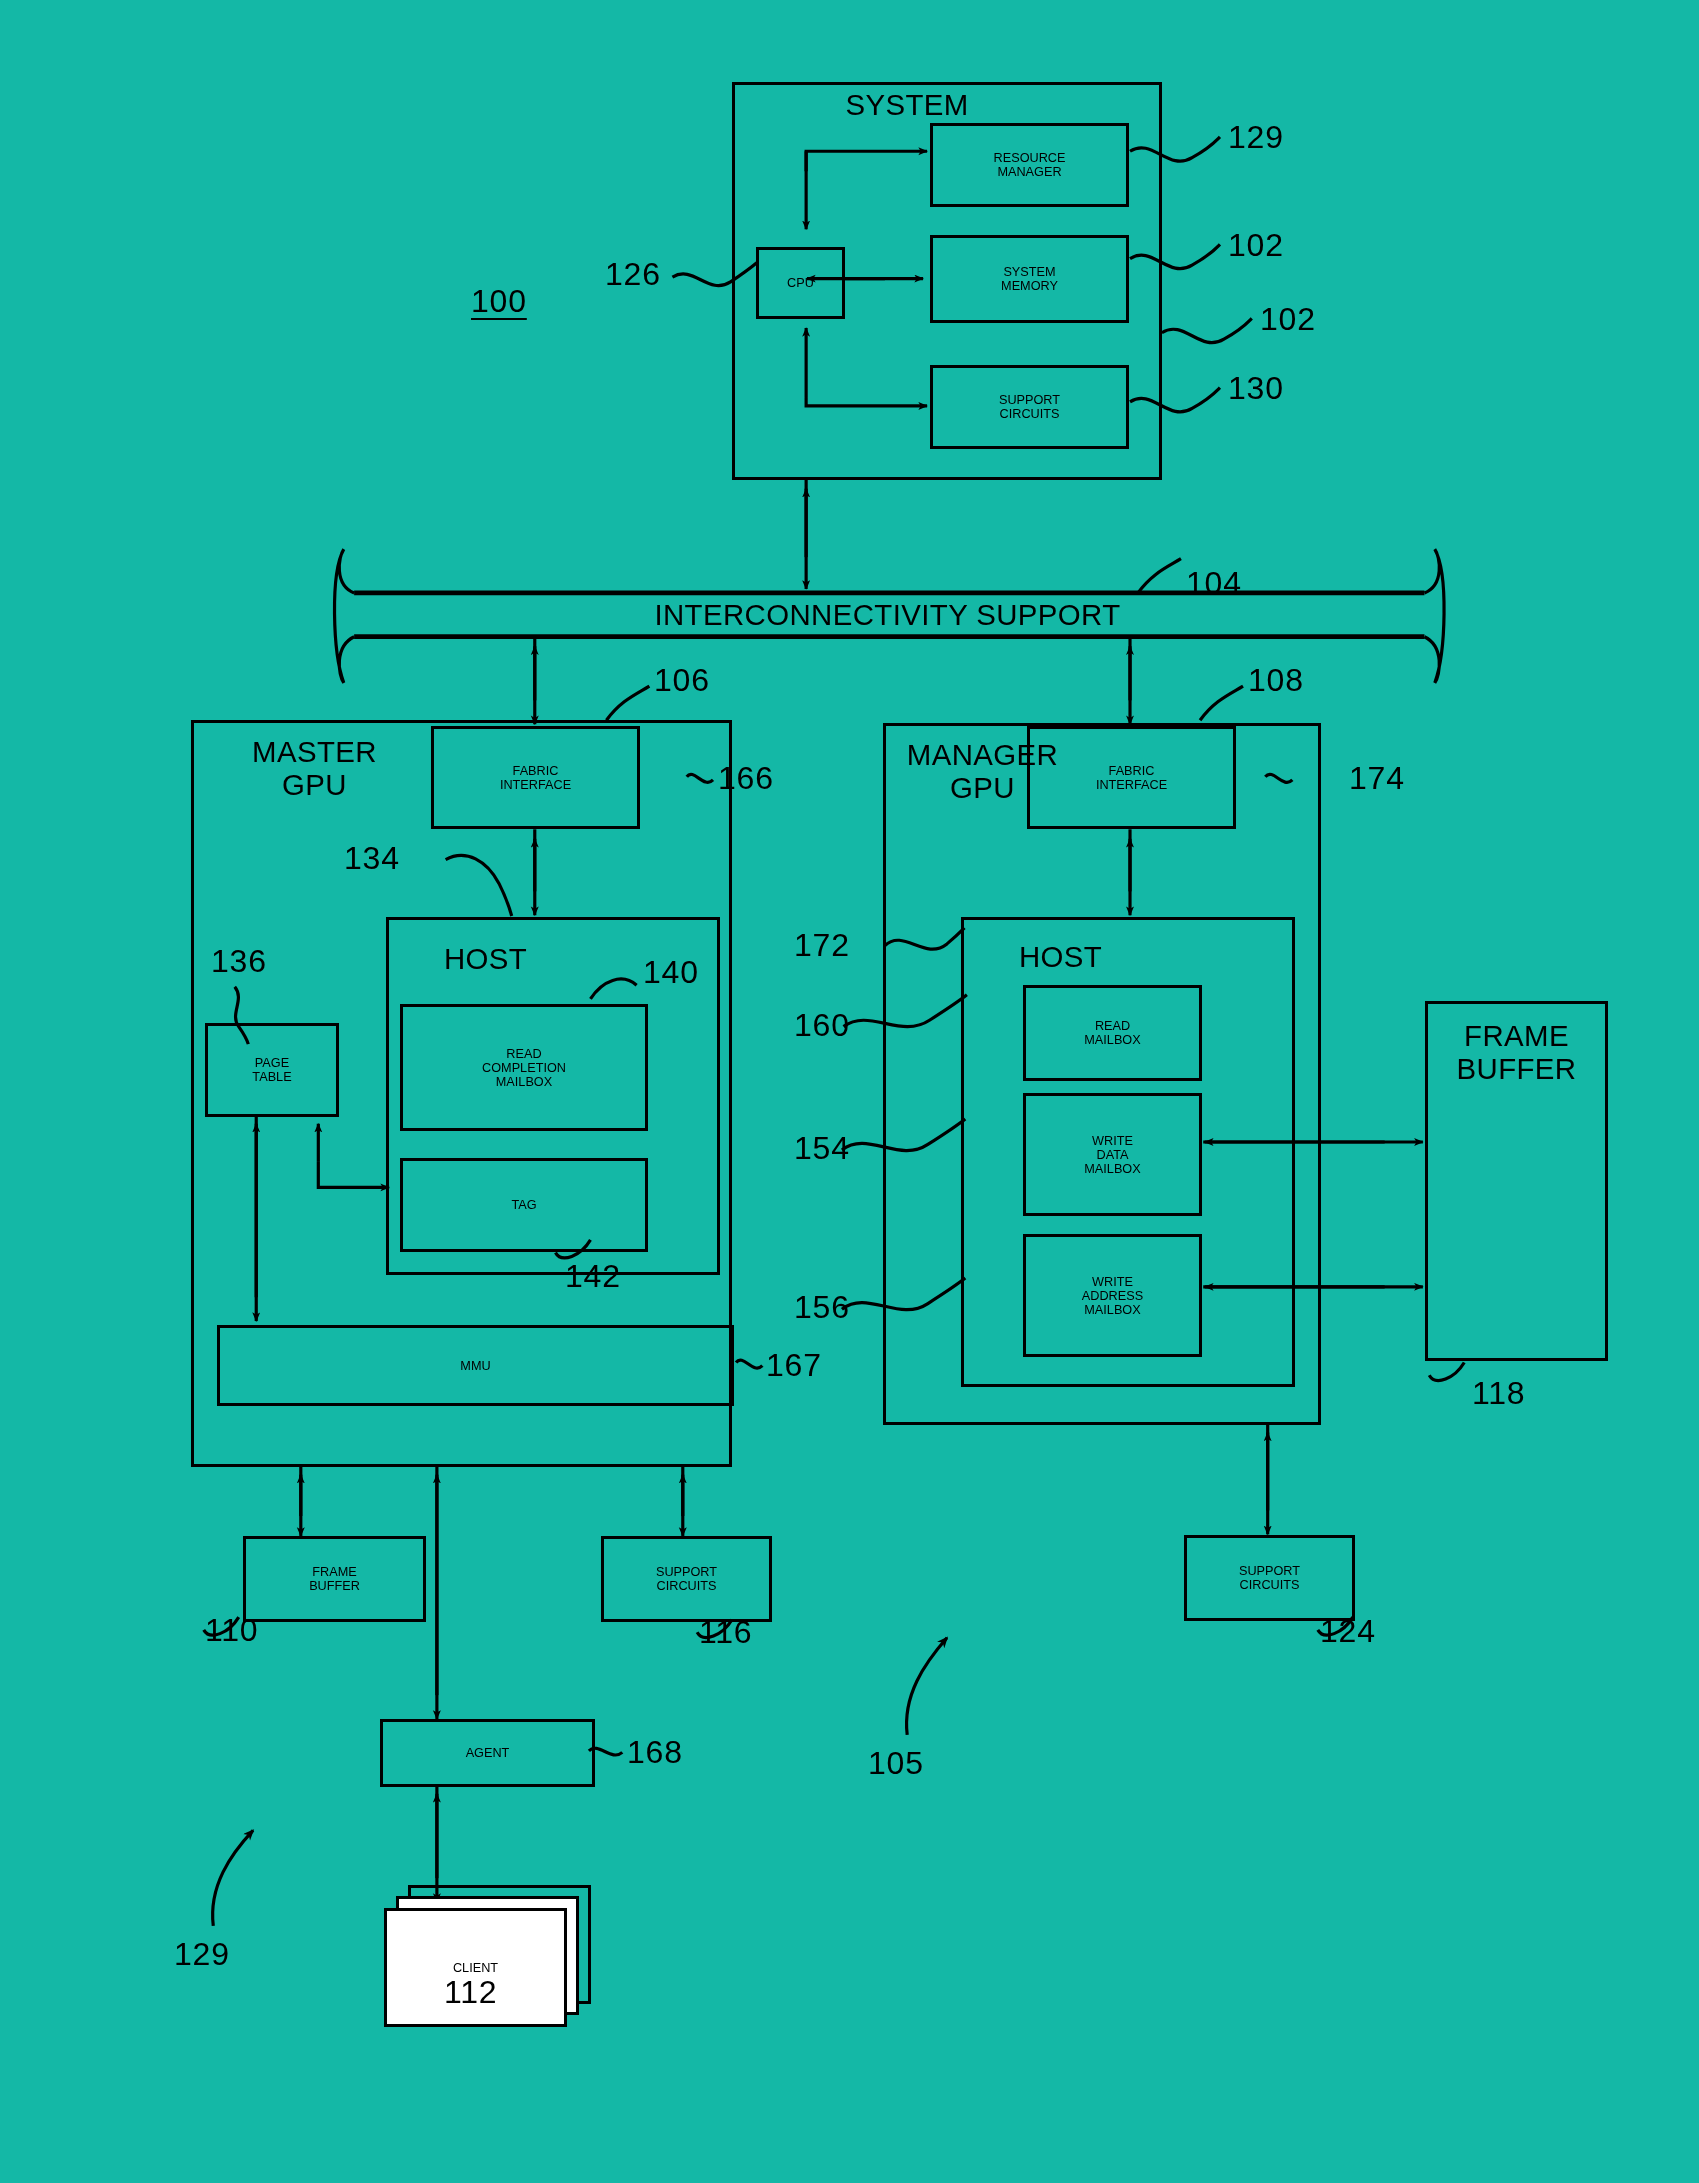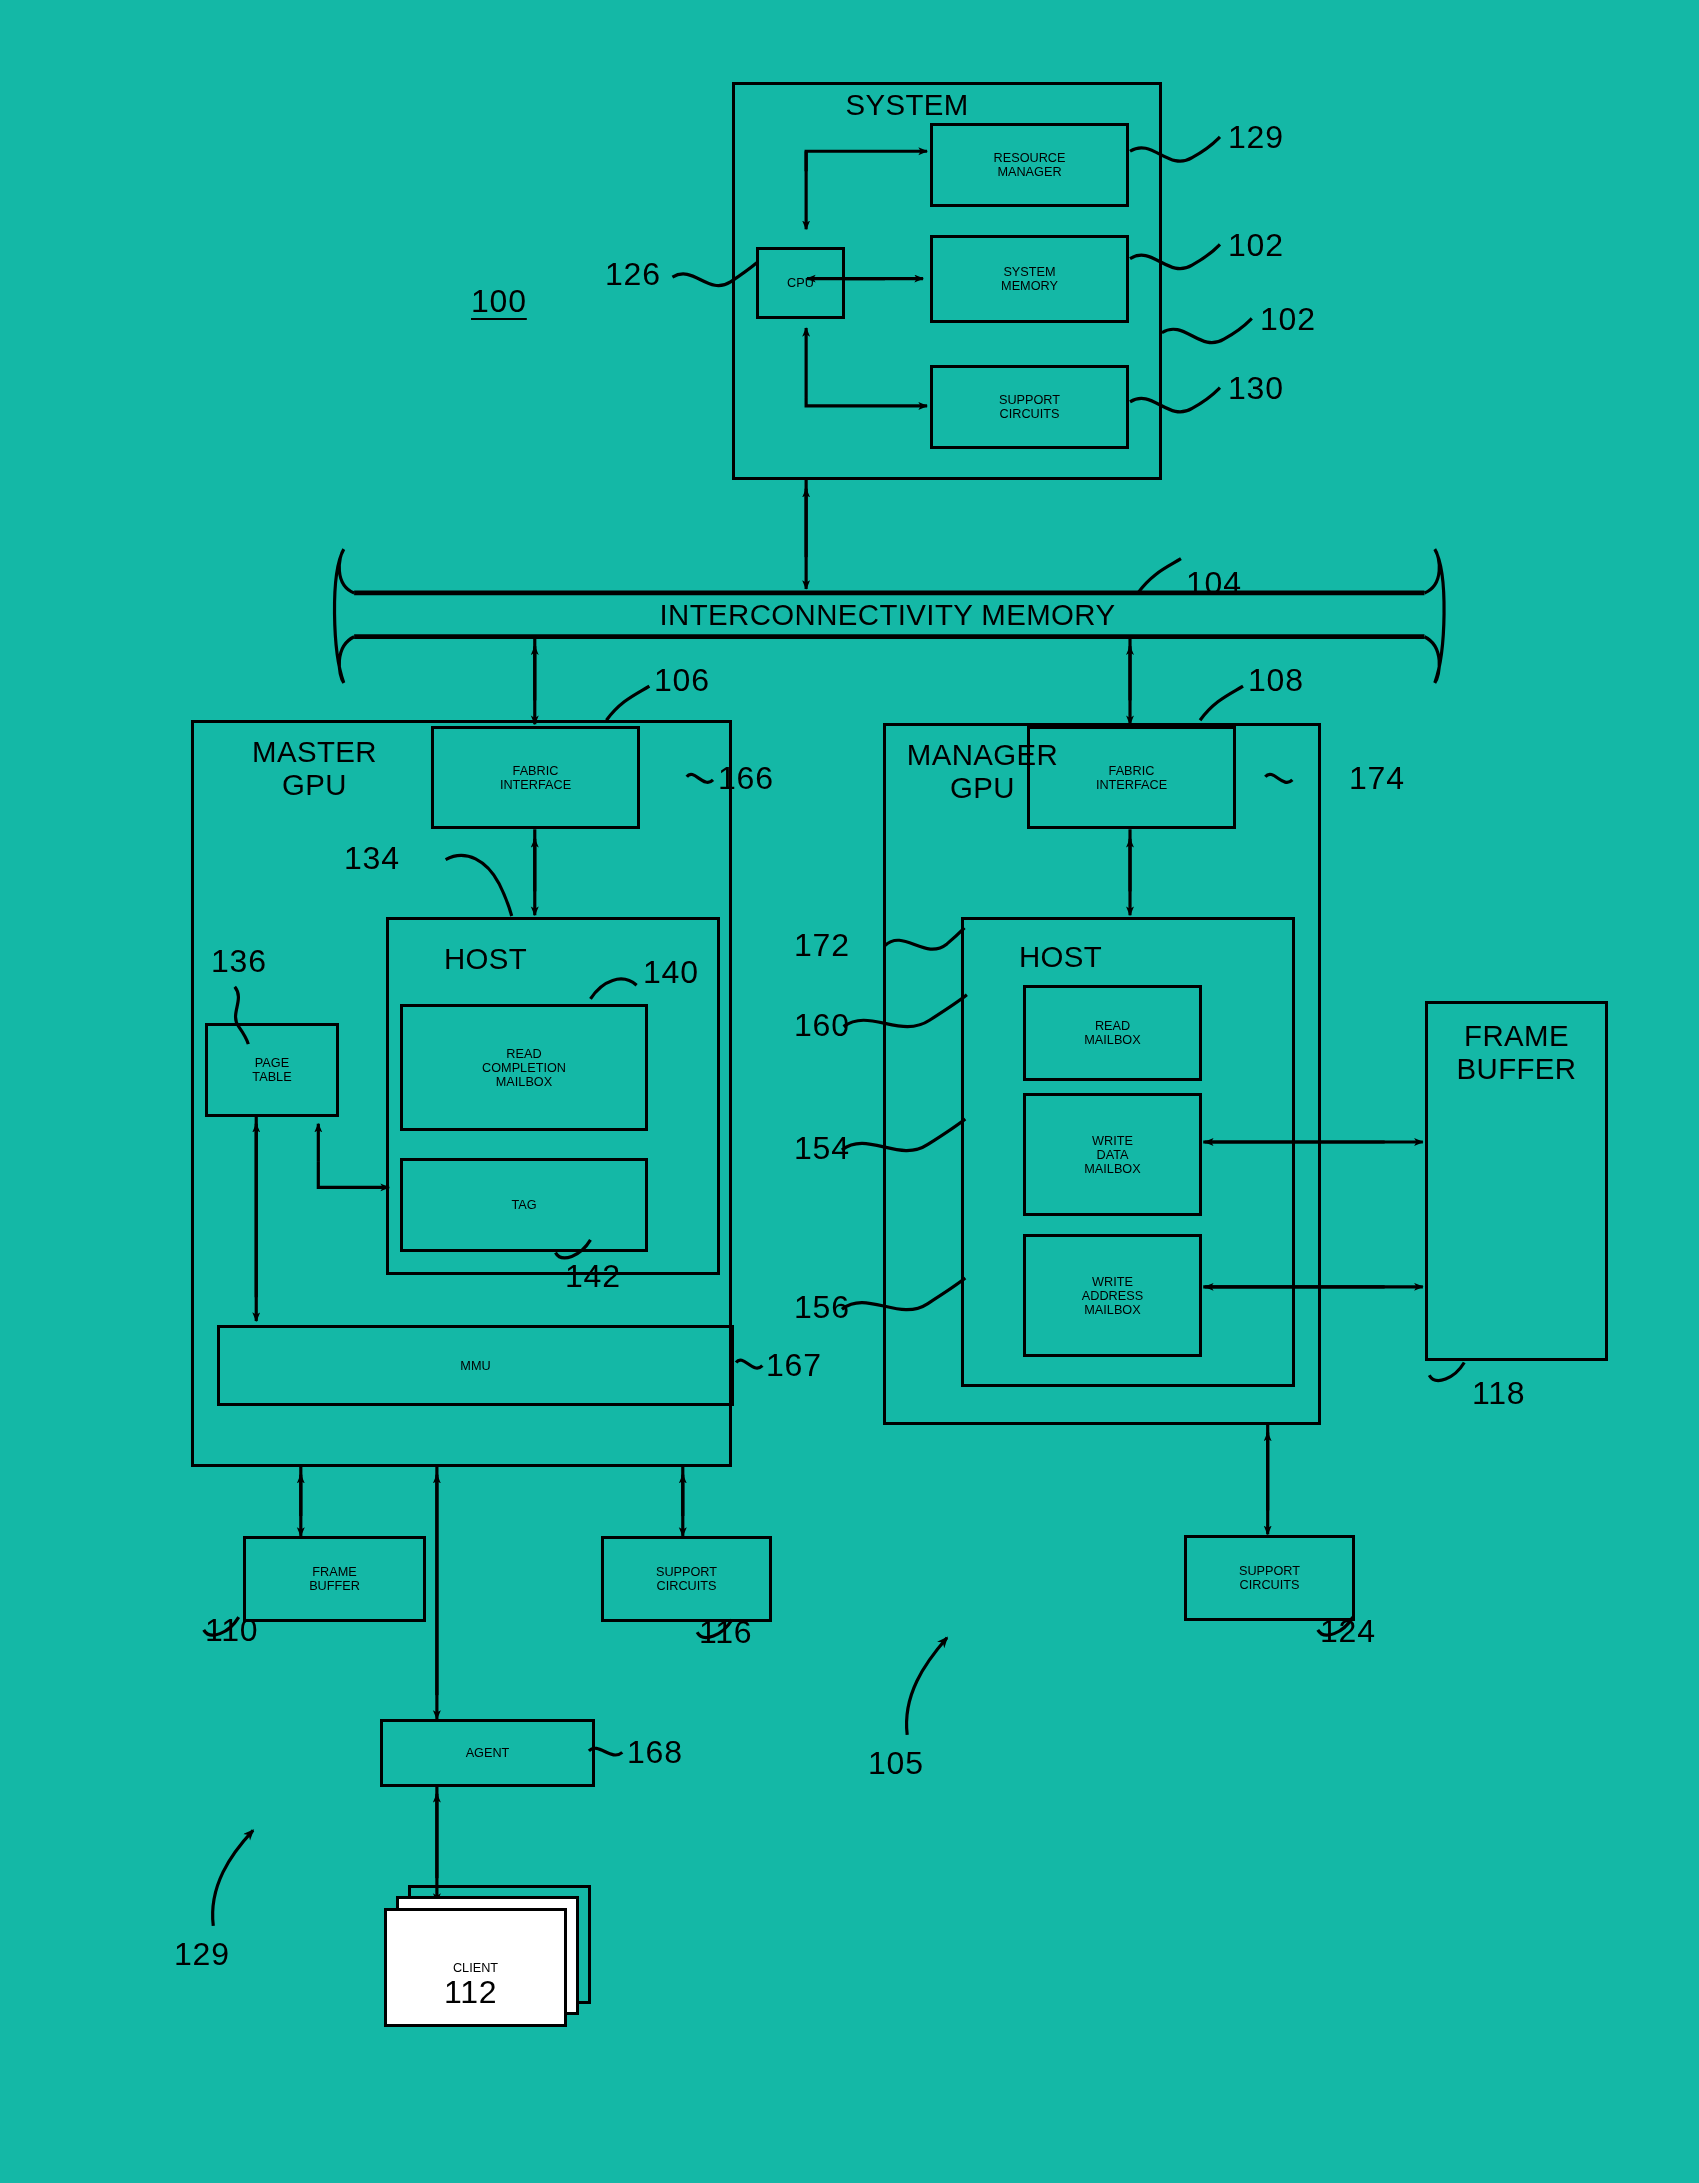--- a/index.html
+++ b/index.html
@@ -223,21 +223,21 @@
   <div class="ref" style="left:1228px; top:227px;">102</div>
 
   <div class="box centered" style="left:930px; top:365px; width:199px; height:84px;">
     <span style="white-space:pre-line;">SUPPORT
 CIRCUITS</span>
   </div>
   <div class="ref" style="left:1228px; top:370px;">130</div>
 
   <div class="ref underlined" style="left:471px; top:283px;">100</div>
 
-  <div class="box-label" style="left:557px; top:599px; width:661px;">INTERCONNECTIVITY MEMORY</div>
+  <div class="box-label" style="left:557px; top:599px; width:661px;">INTERCONNECTIVITY SUPPORT</div>
   <div class="ref" style="left:1186px; top:529px;margin-top:36px;">104</div>
 
   <div class="box" style="left:191px; top:720px; width:541px; height:747px;"></div>
   <div class="box-label" style="left:215px; top:736px; width:199px;">MASTER
 GPU</div>
   <div class="ref" style="left:654px; top:662px;">106</div>
 
   <div class="box centered" style="left:431px; top:726px; width:209px; height:103px;">
     <span style="white-space:pre-line;">FABRIC
 INTERFACE</span>

